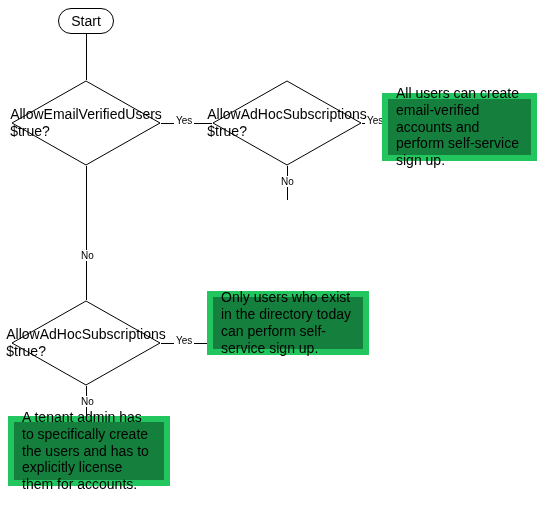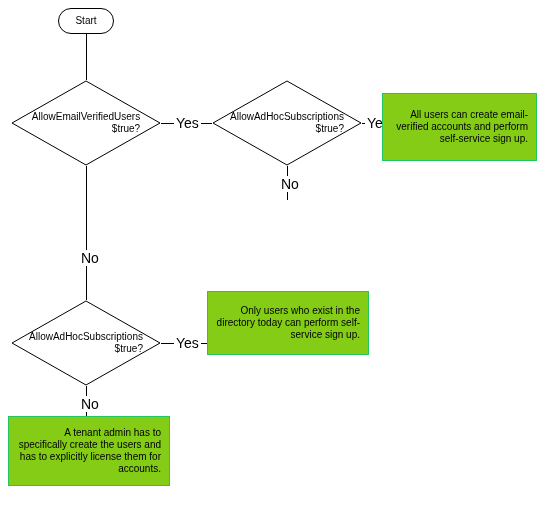--- a/index.html
+++ b/index.html
@@ -12,24 +12,24 @@
     height: 505px;
     overflow: hidden;
   }
   .canvas {
     position: relative;
     width: 545px;
     height: 505px;
   }
   .node {
     position: absolute;
-    font-size: 10px;
+    font-size: 14px;
     line-height: 1.2;
     color: #000;
-    text-align: right;
+    text-align: left;
     display: flex;
     align-items: center;
     justify-content: center;
     box-sizing: border-box;
   }
   
   .start {
     border: 1px solid #000;
     border-radius: 18px;
     padding: 4px 14px;
@@ -50,28 +50,28 @@
     height: 100%;
     display: block;
   }
   .decision .label {
     position: relative;
     z-index: 1;
     padding: 0 10px;
   }
   
   .box {
-    border: 1px solid #22c55e;
-    background: #84cc16;
+    border: 6px solid #22c55e;
+    background: #15803d;
     padding: 2px 8px;
   }
   
   .edge-label {
     position: absolute;
-    font-size: 14px;
+    font-size: 10px;
     color: #000;
     background: #fff; 
     padding: 0 2px;
   }
   
   .line-v {
     position: absolute;
     width: 0;
     border-left: 1px solid #000;
   }

